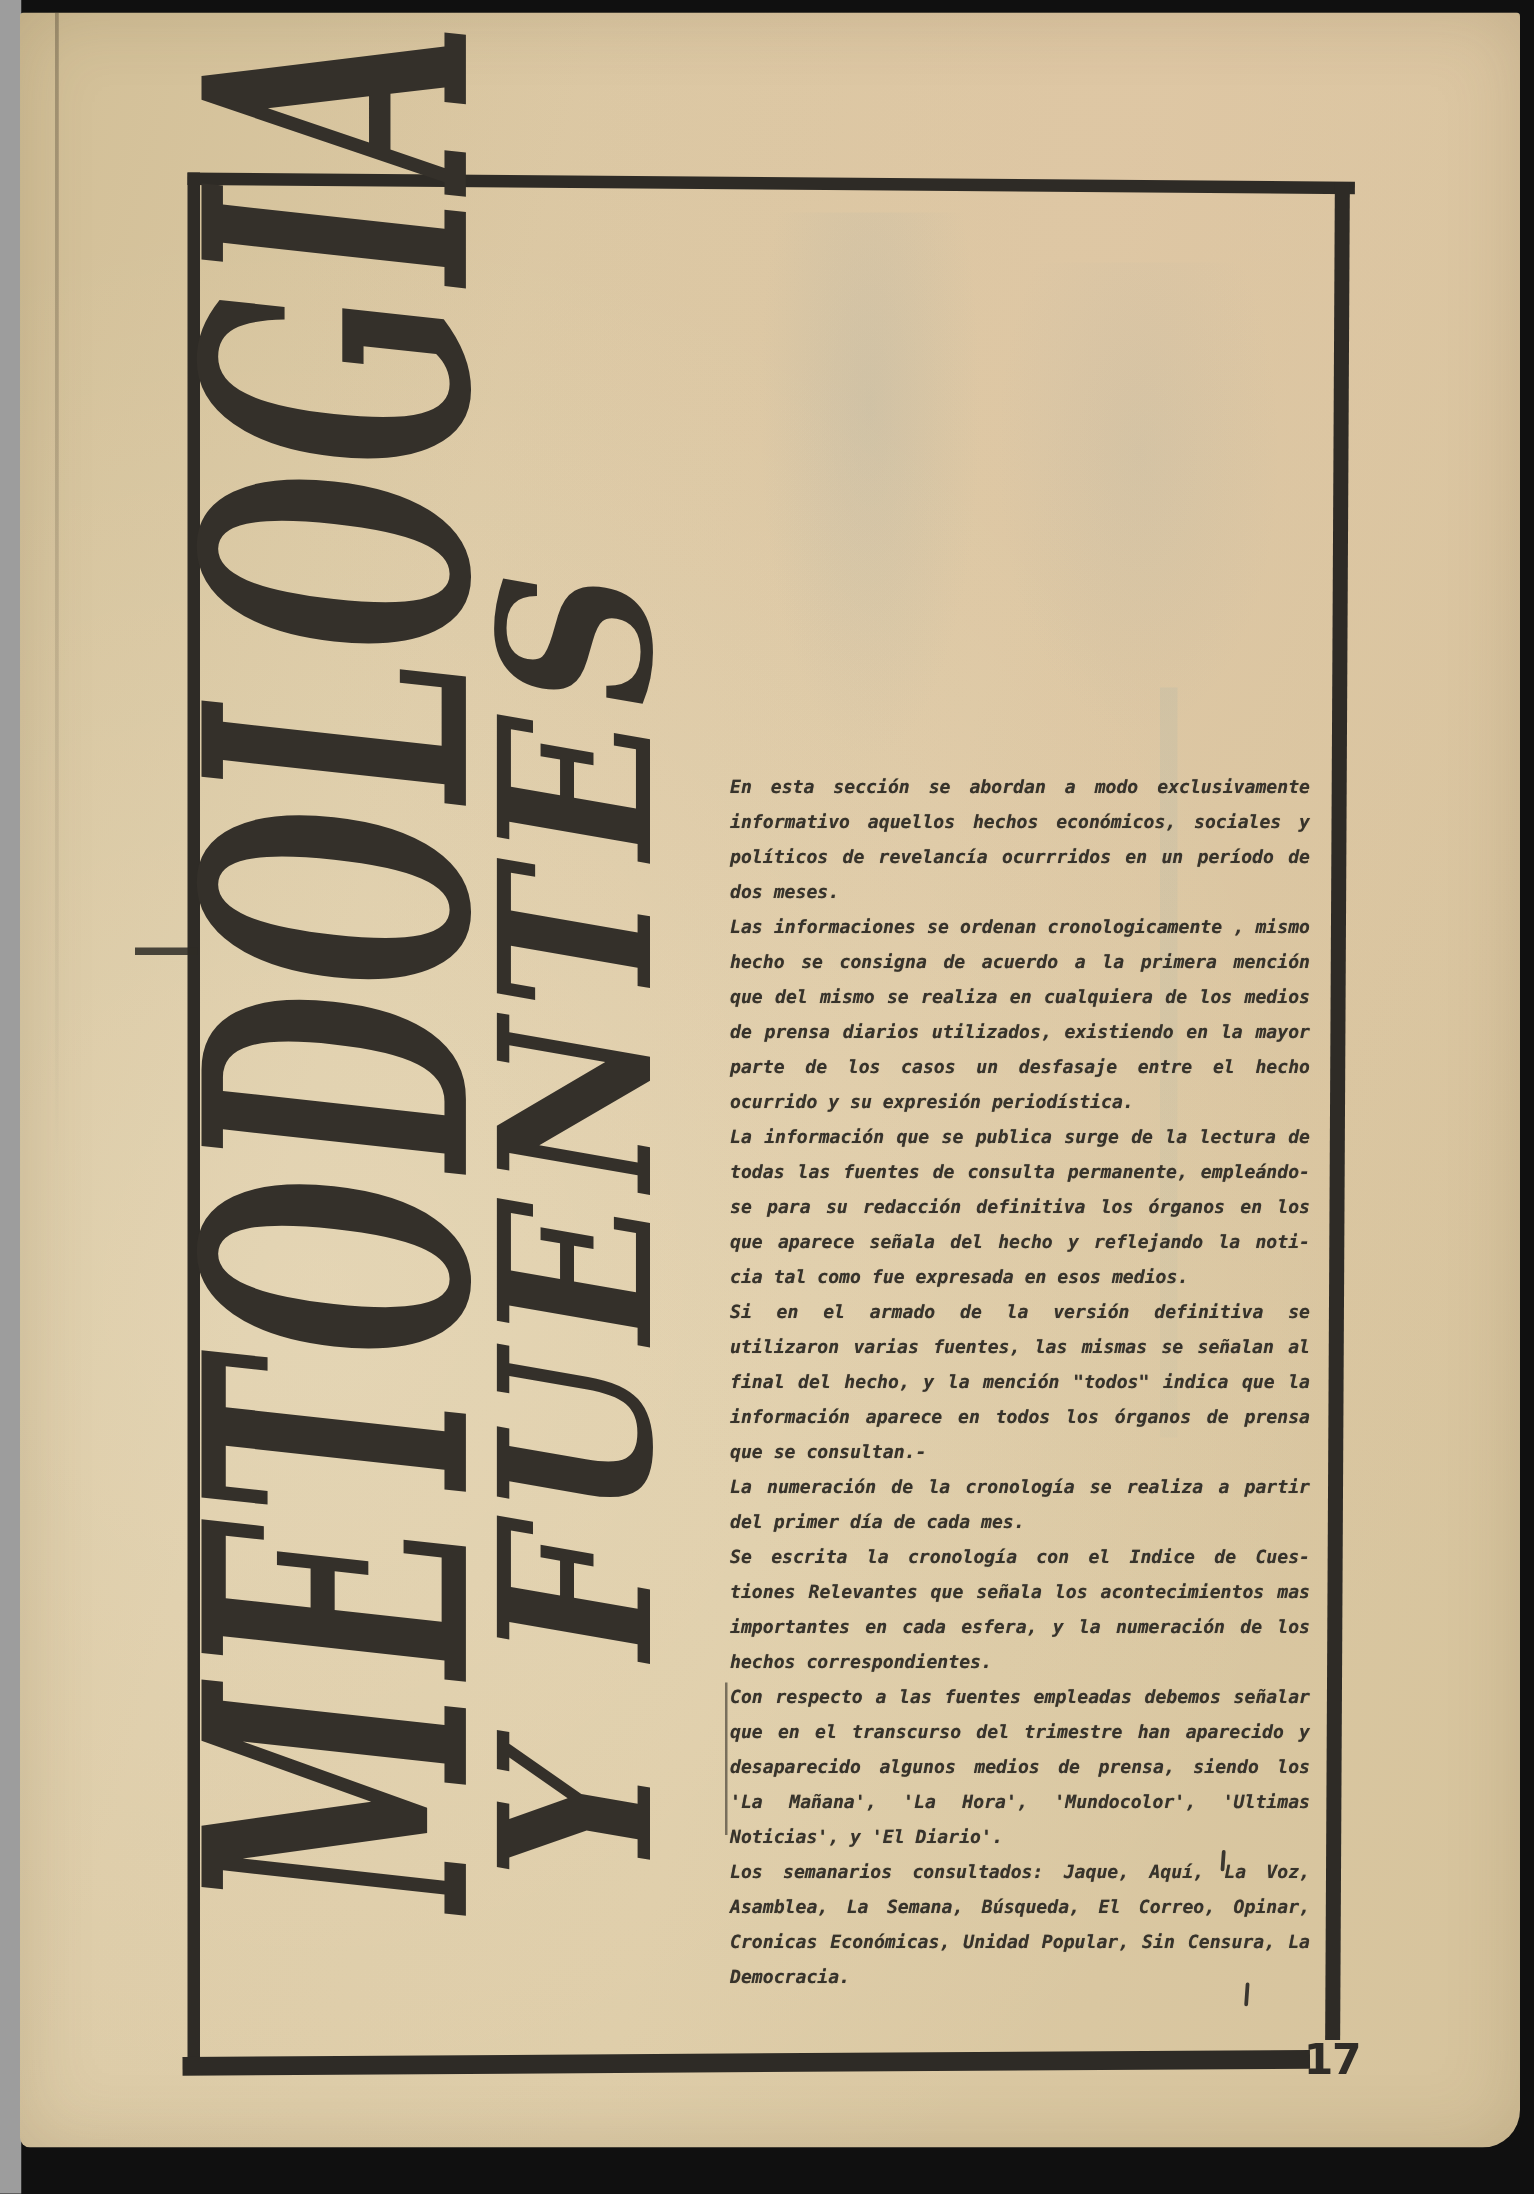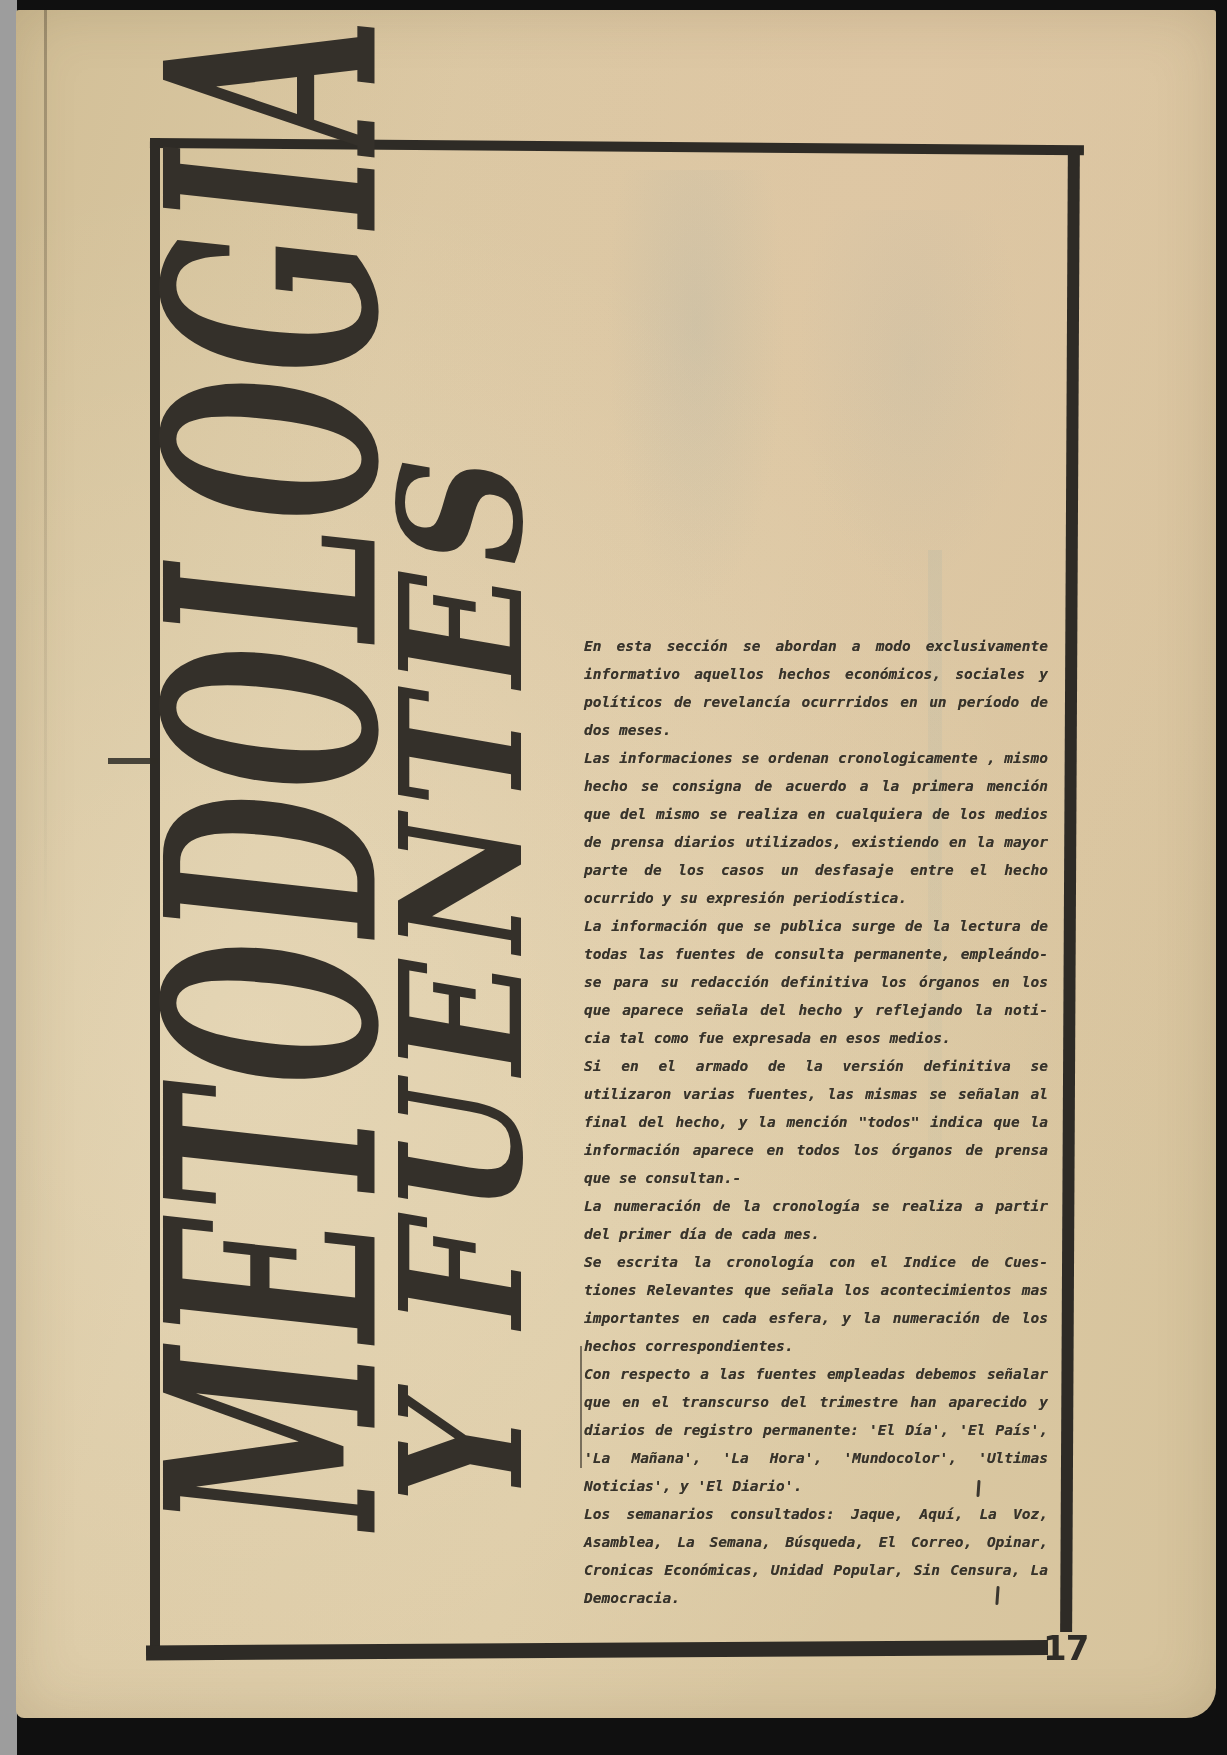--- a/index.html
+++ b/index.html
@@ -52,21 +52,20 @@
     font-size:150px;line-height:124px;letter-spacing:8px;
     transform:rotate(-90deg) translateX(-963px) scaleY(1.12);
   }
   
   .body-col{
     position:absolute;left:568px;top:606px;width:464px;
     font-family:"DejaVu Sans Mono",monospace;
     font-style:italic;font-weight:bold;
     font-size:14.5px;line-height:28px;color:#37332b;
     text-shadow:0 0 0.6px rgba(55,51,43,0.6);
-    margin-top:16px;
   }
   .body-col .line{height:28px;}
   .body-col .line.j{text-align:justify;text-align-last:justify;}
   .margin-rule{position:absolute;left:564px;top:1336px;width:2px;height:122px;background:rgba(52,47,38,0.6);}
   .tick{position:absolute;width:3px;background:#3a362f;border-radius:2px;transform:rotate(4deg);}
   .tick-1{left:961px;top:1470px;height:17px;}
   .tick-2{left:980px;top:1576px;height:19px;}
   .page-num{
     position:absolute;left:1027px;top:1618px;
     font-family:"DejaVu Sans",sans-serif;font-weight:bold;
@@ -116,21 +115,21 @@
         <div class="line j">información aparece en todos los órganos de prensa</div>
         <div class="line">que se consultan.-</div>
         <div class="line j">La numeración de la cronología se realiza a partir</div>
         <div class="line">del primer día de cada mes.</div>
         <div class="line j">Se escrita la cronología con el Indice de Cues-</div>
         <div class="line j">tiones Relevantes que señala los acontecimientos mas</div>
         <div class="line j">importantes en cada esfera, y la numeración de los</div>
         <div class="line">hechos correspondientes.</div>
         <div class="line j">Con respecto a las fuentes empleadas debemos señalar</div>
         <div class="line j">que en el transcurso del trimestre han aparecido y</div>
-        <div class="line j">diarios de registro permanente: 'El Día', 'El País',</div>
+        <div class="line j">desaparecido algunos medios de prensa, siendo los</div>
         <div class="line j">'La Mañana', 'La Hora', 'Mundocolor', 'Ultimas</div>
         <div class="line">Noticias', y 'El Diario'.</div>
         <div class="line j">Los semanarios consultados: Jaque, Aquí, La Voz,</div>
         <div class="line j">Asamblea, La Semana, Búsqueda, El Correo, Opinar,</div>
         <div class="line j">Cronicas Económicas, Unidad Popular, Sin Censura, La</div>
         <div class="line">Democracia.</div>
       </div>
 
     <div class="margin-rule"></div>
     <div class="tick tick-1"></div>

